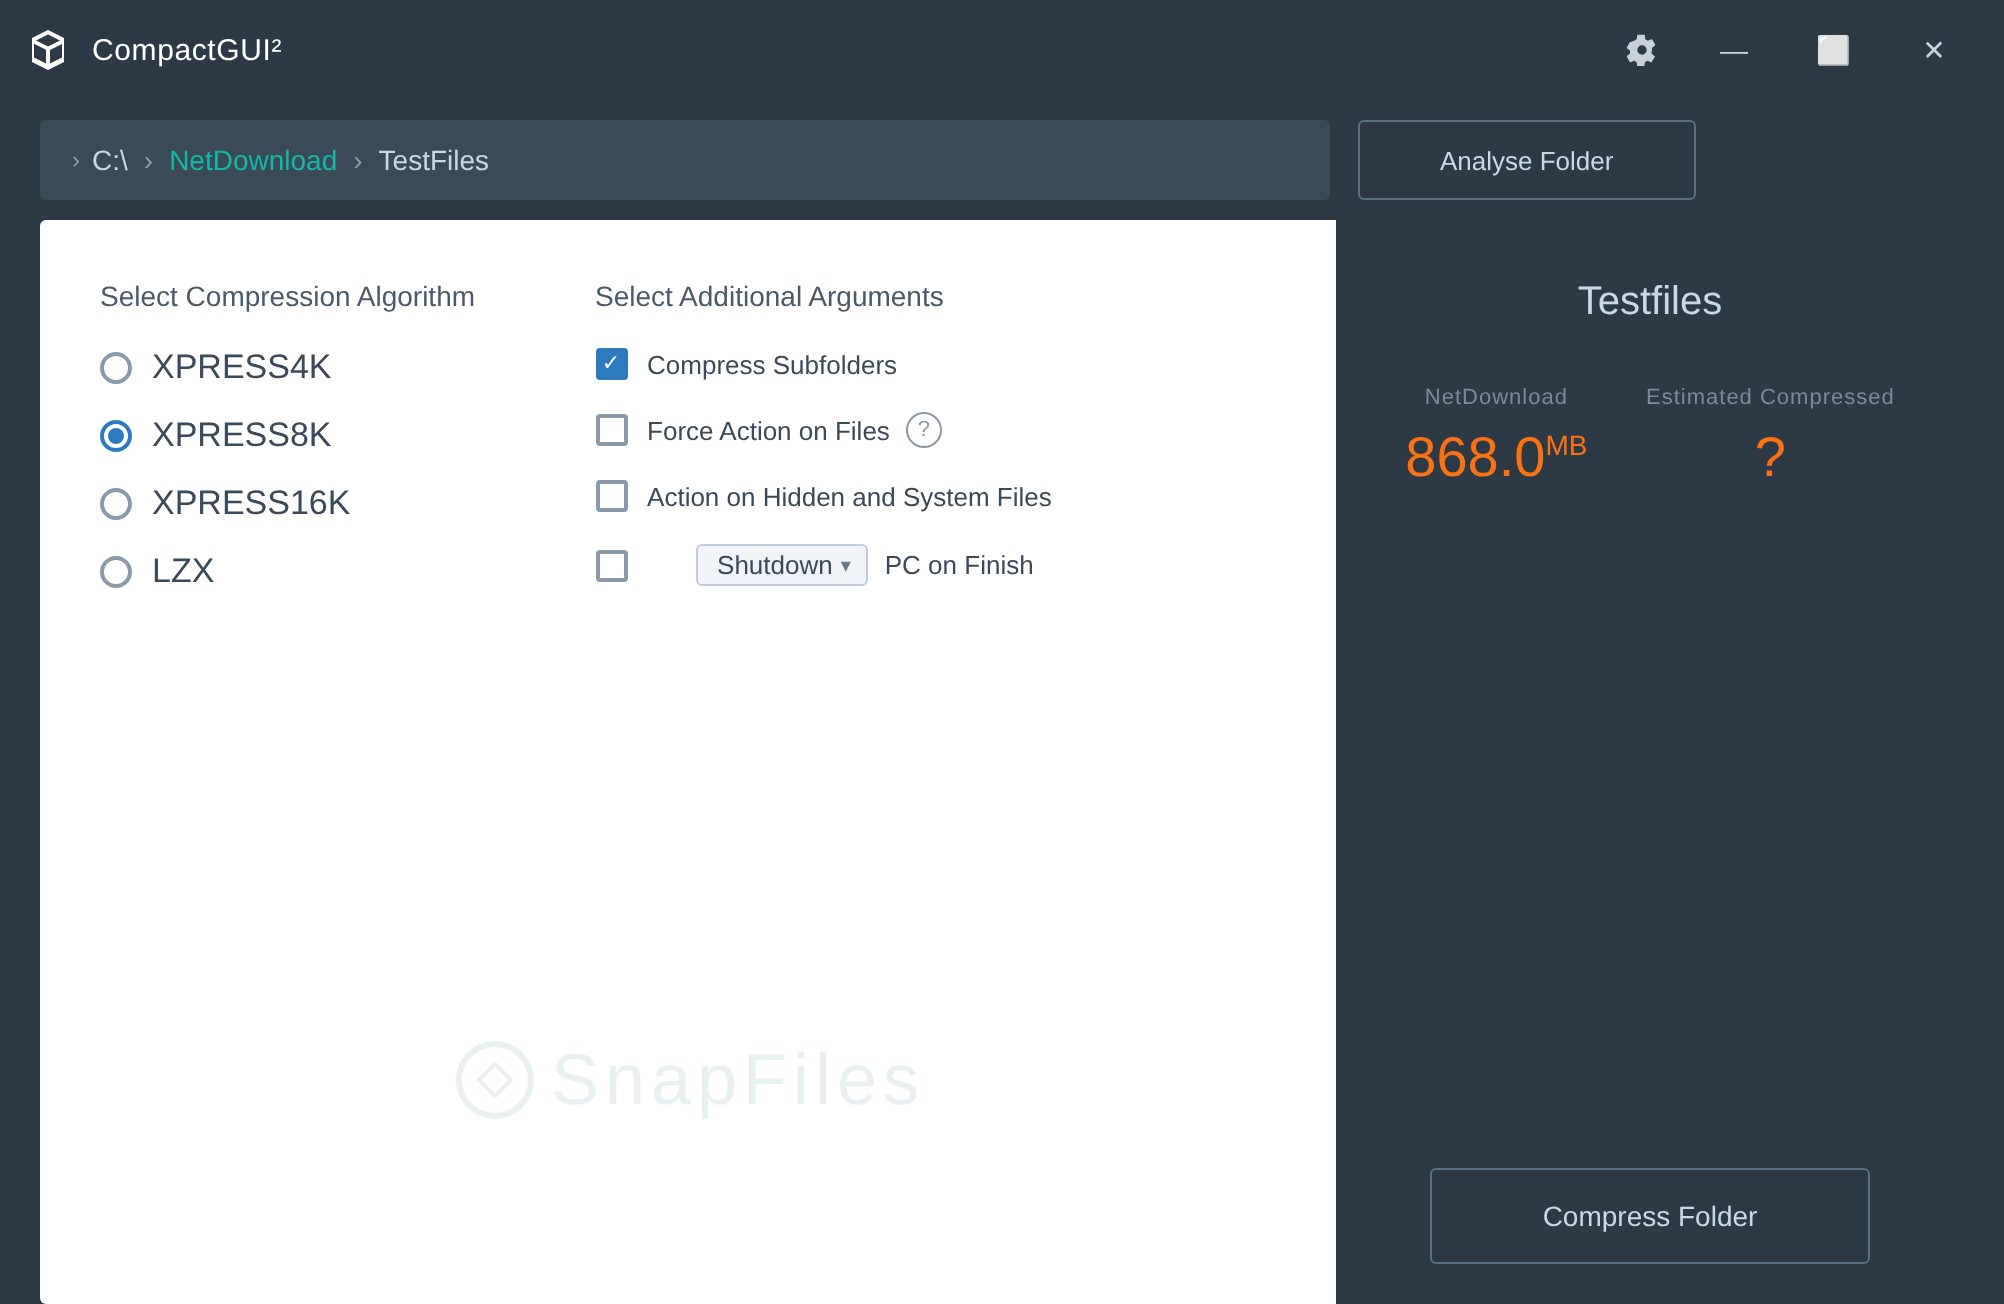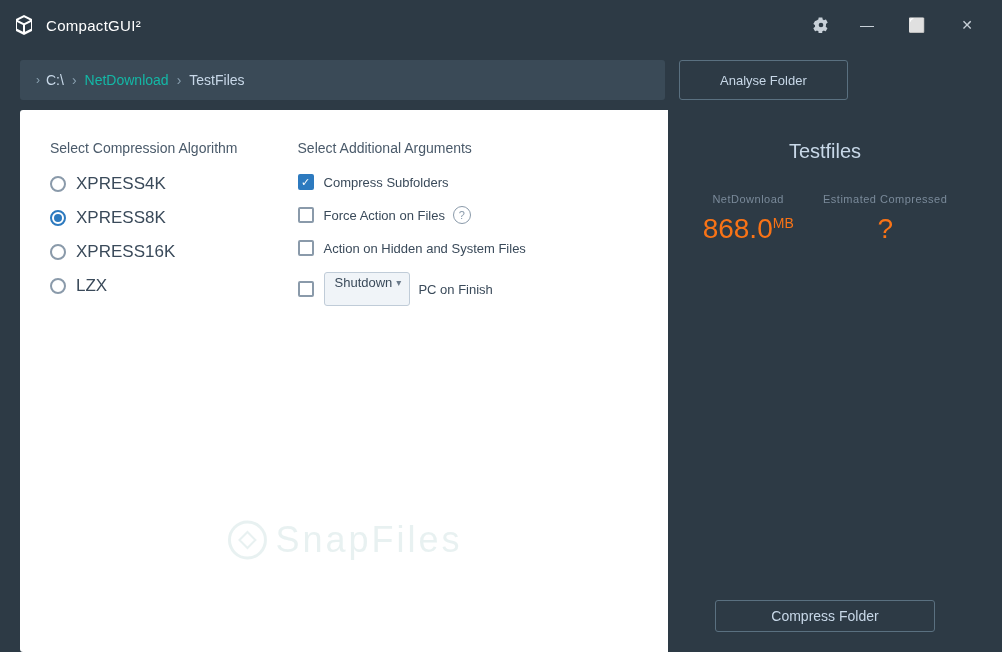--- a/index.html
+++ b/index.html
@@ -274,24 +274,25 @@
       gap: 8px;
     }
 
     .shutdown-dropdown {
       display: flex;
       align-items: center;
       gap: 4px;
       background: #f0f4f8;
       border: 1px solid #c0ccd8;
       border-radius: 3px;
-      padding: 2px 8px 15px 10px;
+      padding: 2px 8px 2px 10px;
       cursor: pointer;
       font-size: 13px;
       color: #3a4a5a;
+      margin-left: 24px;
     }
 
     .dropdown-arrow {
       font-size: 10px;
       color: #6a7a8a;
     }
 
     .shutdown-suffix {
       font-size: 13px;
       color: #3a4a5a;
@@ -342,21 +343,21 @@
     }
 
     .stat-value sup {
       font-size: 14px;
     }
 
     .compress-btn {
       margin-top: auto;
       width: 100%;
       max-width: 220px;
-      height: 32px;
+      height: 48px;
       background: transparent;
       border: 1px solid #5a7080;
       color: #c8d8e8;
       font-size: 14px;
       border-radius: 3px;
       cursor: pointer;
     }
 
     
     .right-spacer {

